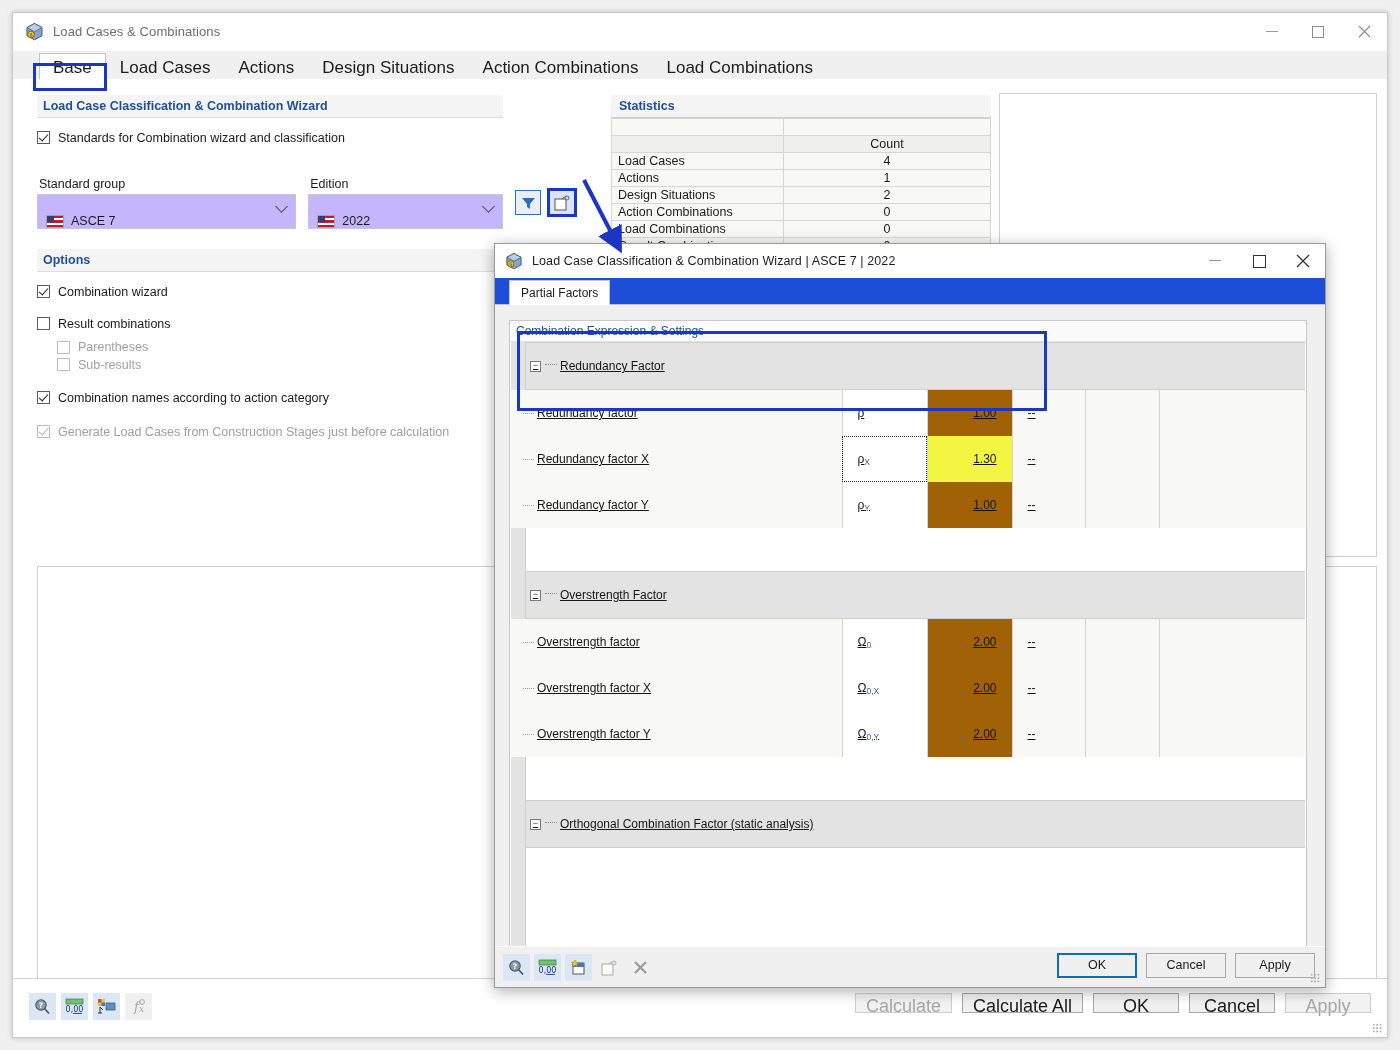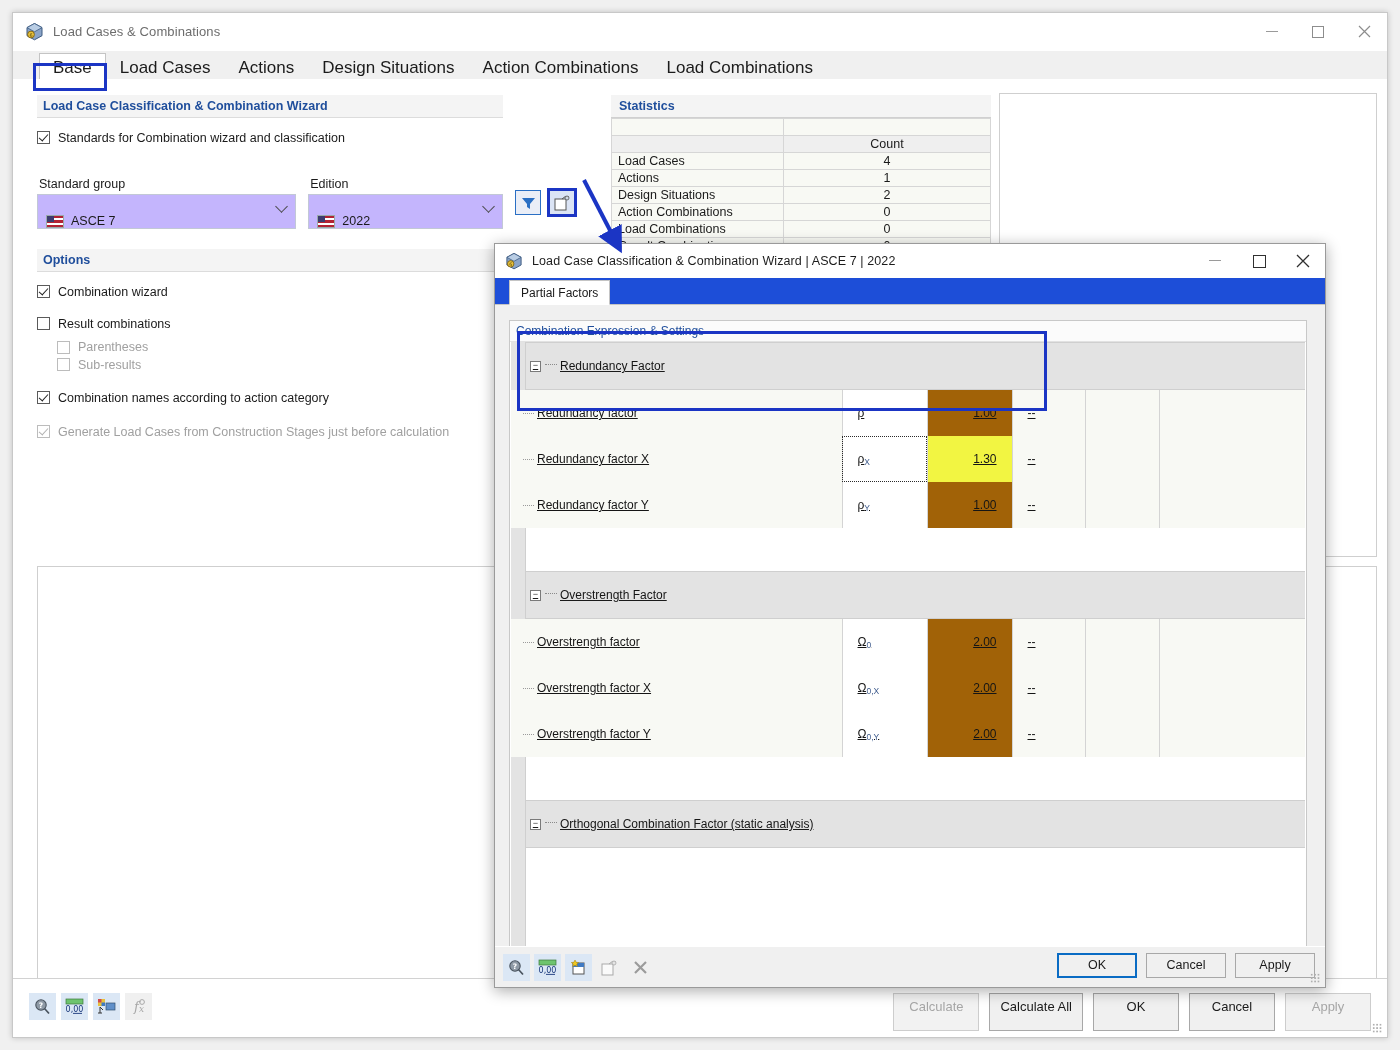--- a/index.html
+++ b/index.html
@@ -102,21 +102,21 @@
   table.stat tbody td.c{text-align:center;}
   .right-white{position:absolute;left:986px;top:14px;width:378px;height:464px;background:#fff;border:1px solid #cfcfcf;box-sizing:border-box;}
   .lower-white{position:absolute;left:24px;top:487px;width:1340px;height:441px;background:#fff;border:1px solid #cfcfcf;box-sizing:border-box;}
   
   .botbar{position:absolute;left:0;right:0;bottom:0;height:58px;border-top:1px solid #d2d2d2;background:#fff;}
   .tb{display:flex;gap:5px;position:absolute;left:16px;top:14px;}
   .tbtn{width:27px;height:27px;background:#dbe7f5;display:flex;align-items:center;justify-content:center;box-sizing:border-box;}
   .tbtn.plain{background:#f0f0f0;}
   .btnrow{position:absolute;right:16px;top:14px;display:flex;gap:10px;}
   .btn{
-    min-width:86px;height:38px;line-height:25px;text-align:center;font-size:13px;
+    min-width:86px;height:20px;line-height:25px;text-align:center;font-size:18px;
     background:#f0f0f0;border:1px solid #a8a8a8;box-sizing:border-box;color:#1a1a1a;padding:0 10px;
   }
   .btn.dis{color:#a6a6a6;border-color:#cdcdcd;background:#f2f2f2;}
   .grip{position:absolute;right:5px;bottom:4px;width:10px;height:10px;
     background-image:radial-gradient(#b0b0b0 40%,transparent 41%);
     background-size:3.4px 3.4px;}
   
   #arrow{position:absolute;left:0;top:0;width:1400px;height:1050px;pointer-events:none;z-index:60;}
   
   #dialog{

